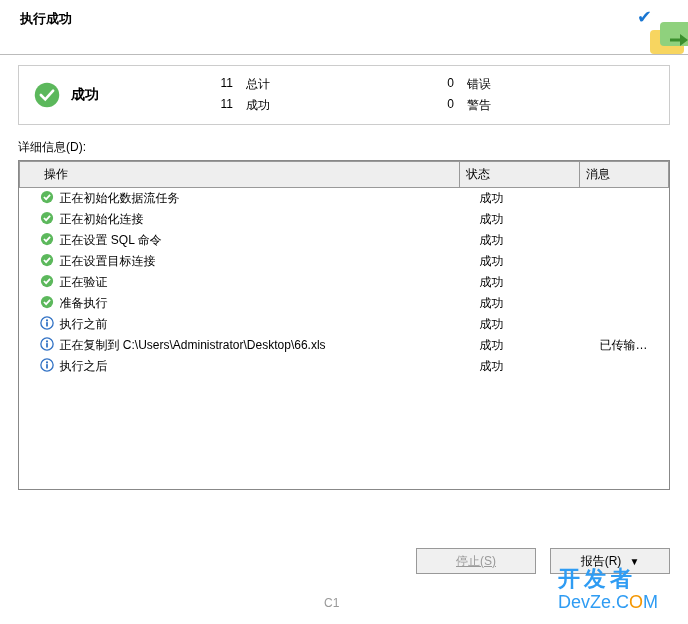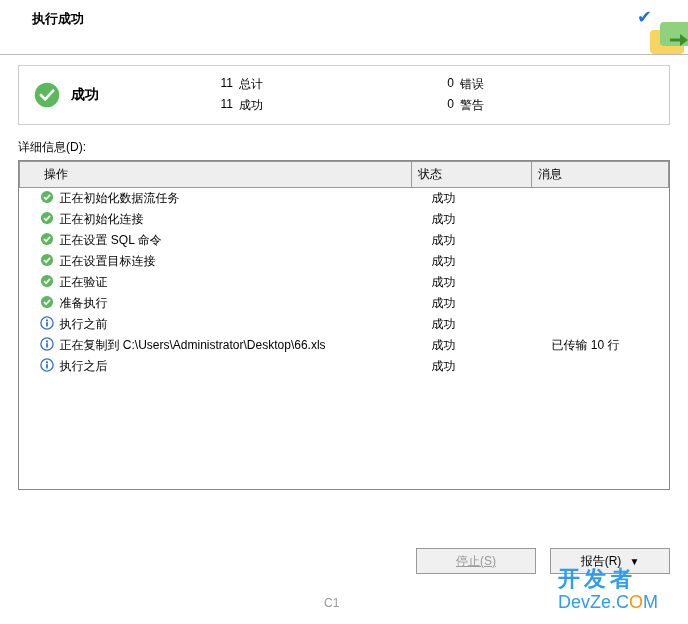--- a/index.html
+++ b/index.html
@@ -1,34 +1,34 @@
 <!DOCTYPE html>
 <html><head>
 <meta charset="utf-8">
 <style>
 * { box-sizing: border-box; margin: 0; padding: 0; }
 body { font-family: "Microsoft YaHei", SimSun, Arial, sans-serif; font-size: 12px; background: #fff; width: 688px; height: 624px; position: relative; overflow: hidden; }
-.header { padding: 10px 4px 8px; margin-left: 28px; }
+.header { padding: 10px 20px 8px; }
 .header-title { font-weight: bold; font-size: 13px; color: #000; }
 .check-corner { position: absolute; top: 6px; right: 36px; color: #1976d2; font-size: 18px; }
 .corner-box { position: absolute; top: 10px; right: 0; width: 48px; height: 48px; overflow: hidden; }
 .corner-box svg { width: 60px; height: 60px; }
 .hr1 { border: none; border-top: 1px solid #bbb; margin: 18px 0 10px; }
 .summary-box { margin: 0 18px; border: 1px solid #ccc; padding: 10px 14px; display: flex; align-items: center; }
 .summary-left { display: flex; align-items: center; gap: 10px; flex: 0 0 180px; }
 .big-success { width: 28px; height: 28px; }
 .summary-title { font-weight: bold; font-size: 14px; }
 .summary-stats { flex: 1; display: grid; grid-template-columns: 1fr 1fr; row-gap: 4px; }
-.stat { display: flex; gap: 6px; }
+.stat { display: flex; gap: 13px; }
 .stat .num { width: 20px; text-align: right; }
 .details-label { margin: 14px 18px 4px; }
 .table-wrap { margin: 0 18px; border: 1px solid #888; height: 330px; overflow: auto; background: #fff; }
 table { width: 100%; border-collapse: collapse; table-layout: fixed; }
 thead th { background: #eee; border: 1px solid #999; padding: 4px 6px; text-align: left; font-weight: normal; font-size: 12px; }
-thead th:nth-child(1){ width: 392px; padding-left: 24px;} thead th:nth-child(2){ width: 120px;}
+thead th:nth-child(1){ width: 440px; padding-left: 24px;} thead th:nth-child(2){ width: 120px;}
 tbody td { padding: 2px 20px; font-size: 12px; vertical-align: middle; white-space: nowrap; overflow: hidden; text-overflow: ellipsis; }
 tbody tr { height: 18px; }
 .icon-cell { display: flex; align-items: center; gap: 6px; }
 .row-icon { width: 14px; height: 14px; flex-shrink: 0; }
 .link { color: #000000; cursor: pointer; }
 .button-bar { position: absolute; bottom: 50px; right: 18px; display: flex; gap: 14px; }
 .btn { min-width: 120px; height: 26px; border: 1px solid #999; background: #f0f0f0; font-size: 12px; cursor: pointer; display: flex; align-items: center; justify-content: center; gap: 8px; }
 .btn:disabled { color: #999; cursor: default; text-decoration: underline; }
 .btn .caret { font-size: 10px; }
 .watermark { position: absolute; bottom: 10px; right: 30px; text-align: left; line-height: 1.2; }

